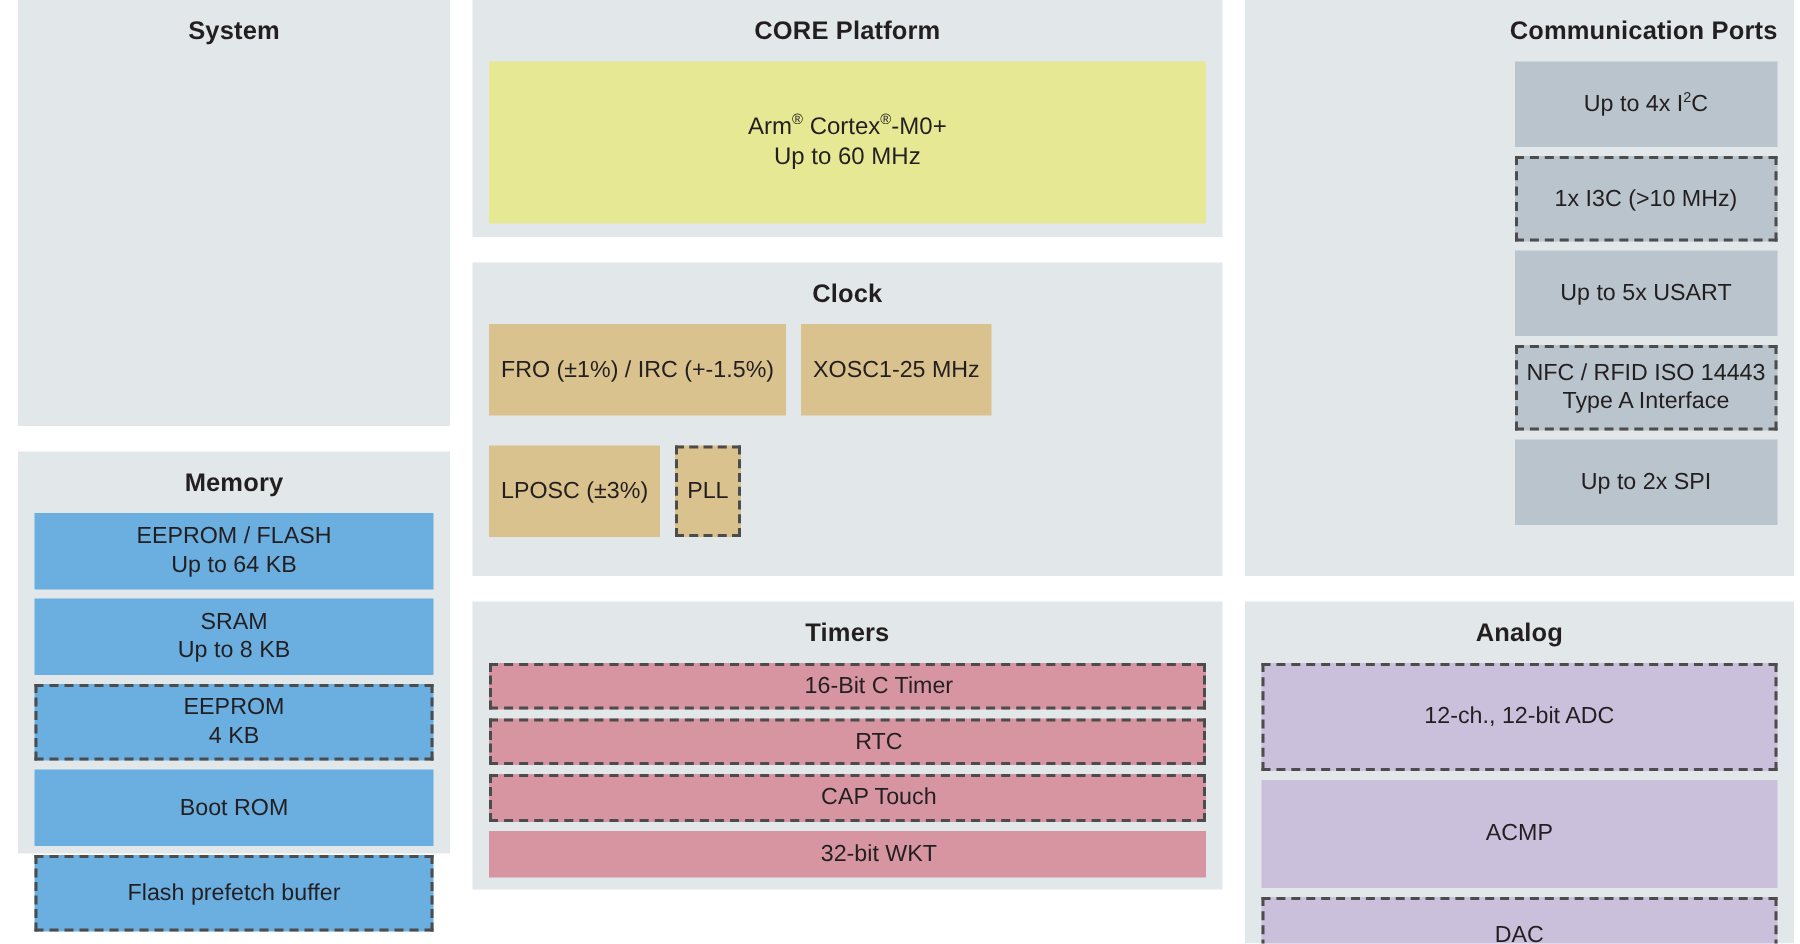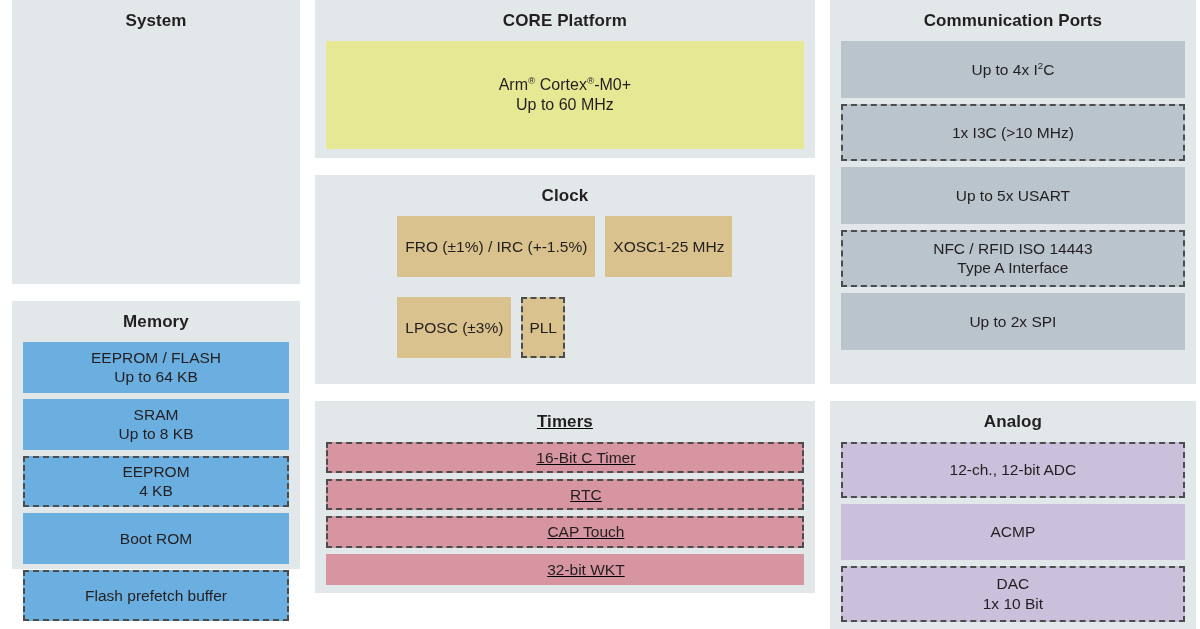--- a/index.html
+++ b/index.html
@@ -63,28 +63,28 @@
   .c-purple { background: #cac0dc; }
 
   
   .sys-block  { height: 38px; }
   .mem-block  { height: 51px; }
   .core-block { height: 108px; font-size: 16px; }
   .clk-block  { height: 61px; }
   .tmr-tall   { flex: 1; }
   .tmr-small  { flex: 1; padding-left: 48px; }
   .com-block  { height: 57px; }
-  .ana-block  { height: 56px; }
+  .ana-block  { height: 72px; }
 
   .panel-system { height: 284px; }
   .panel-memory { height: 268px; }
   .panel-core   { height: 158px; }
-  .panel-clock  { height: 209px; align-items: center; }
-  .panel-timers { height: 192px; text-decoration: underline; }
-  .panel-comm   { height: 384px; }
+  .panel-clock  { height: 209px; }
+  .panel-timers { height: 192px; }
+  .panel-comm   { height: 384px; align-items: flex-end; }
   .panel-analog { height: 228px; }
 
   sup { font-size: 0.62em; vertical-align: super; line-height: 0; }
 </style>
 </head>
 <body>
 
 <div class="board">
 
   <div class="column col-left">

